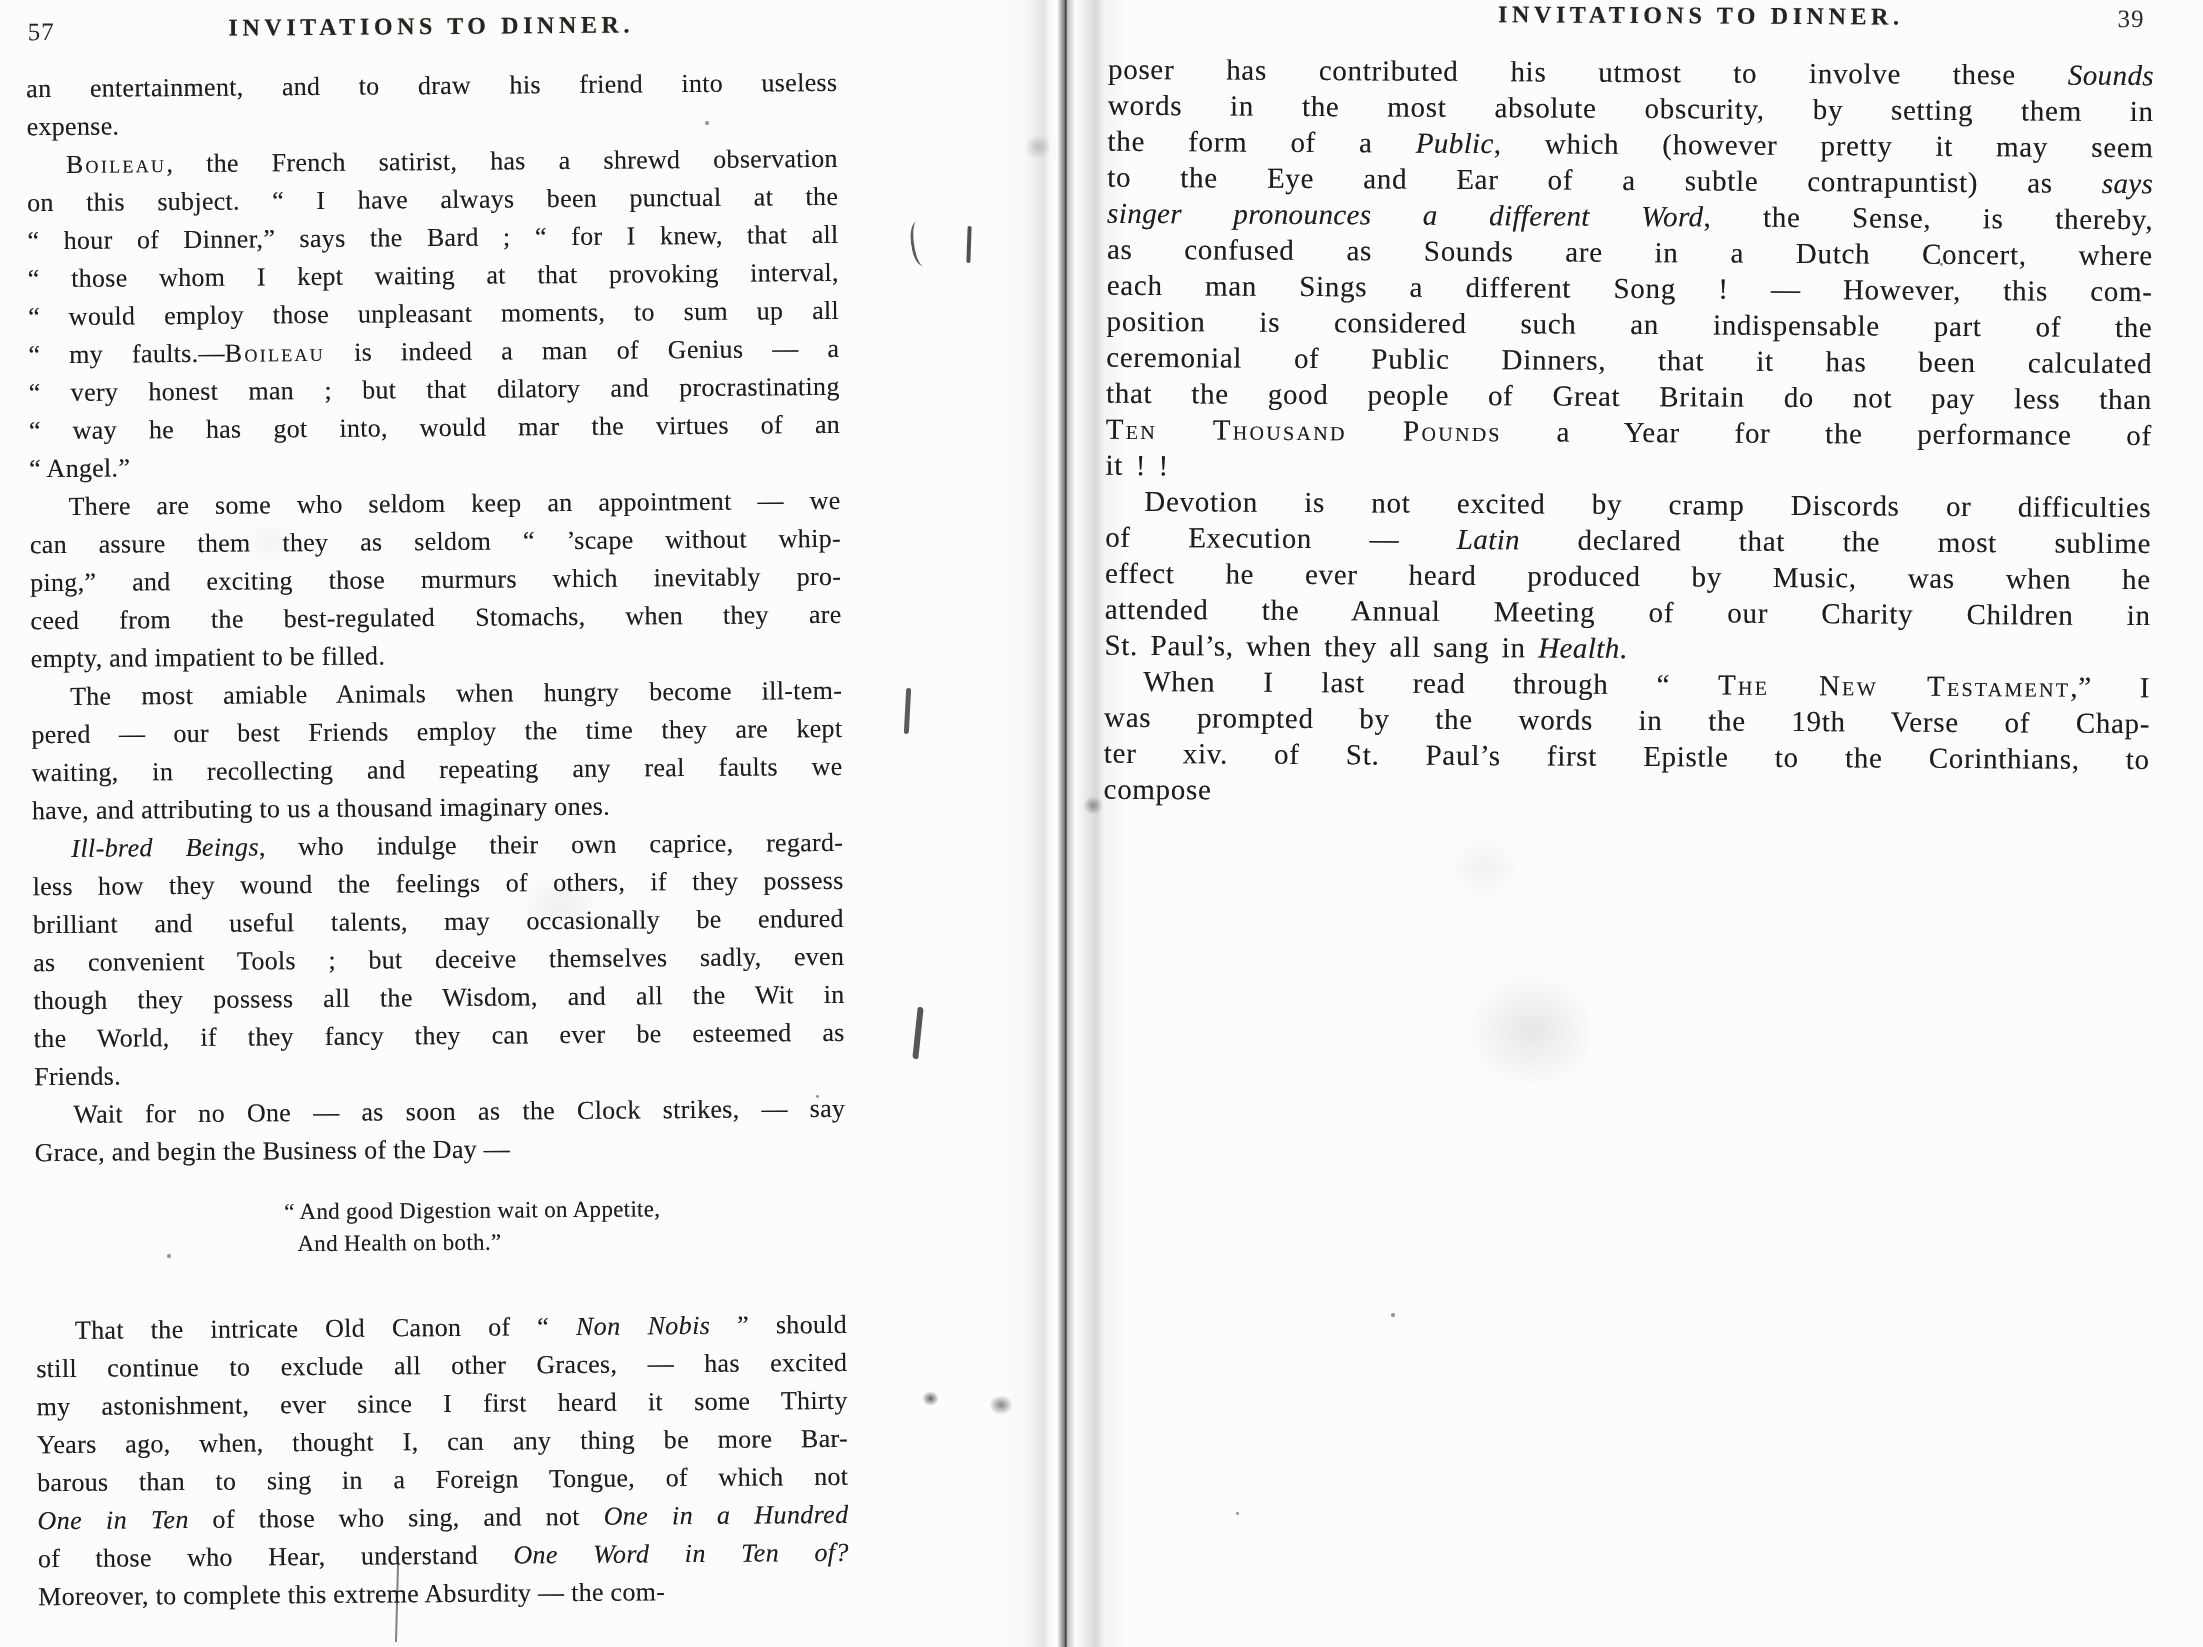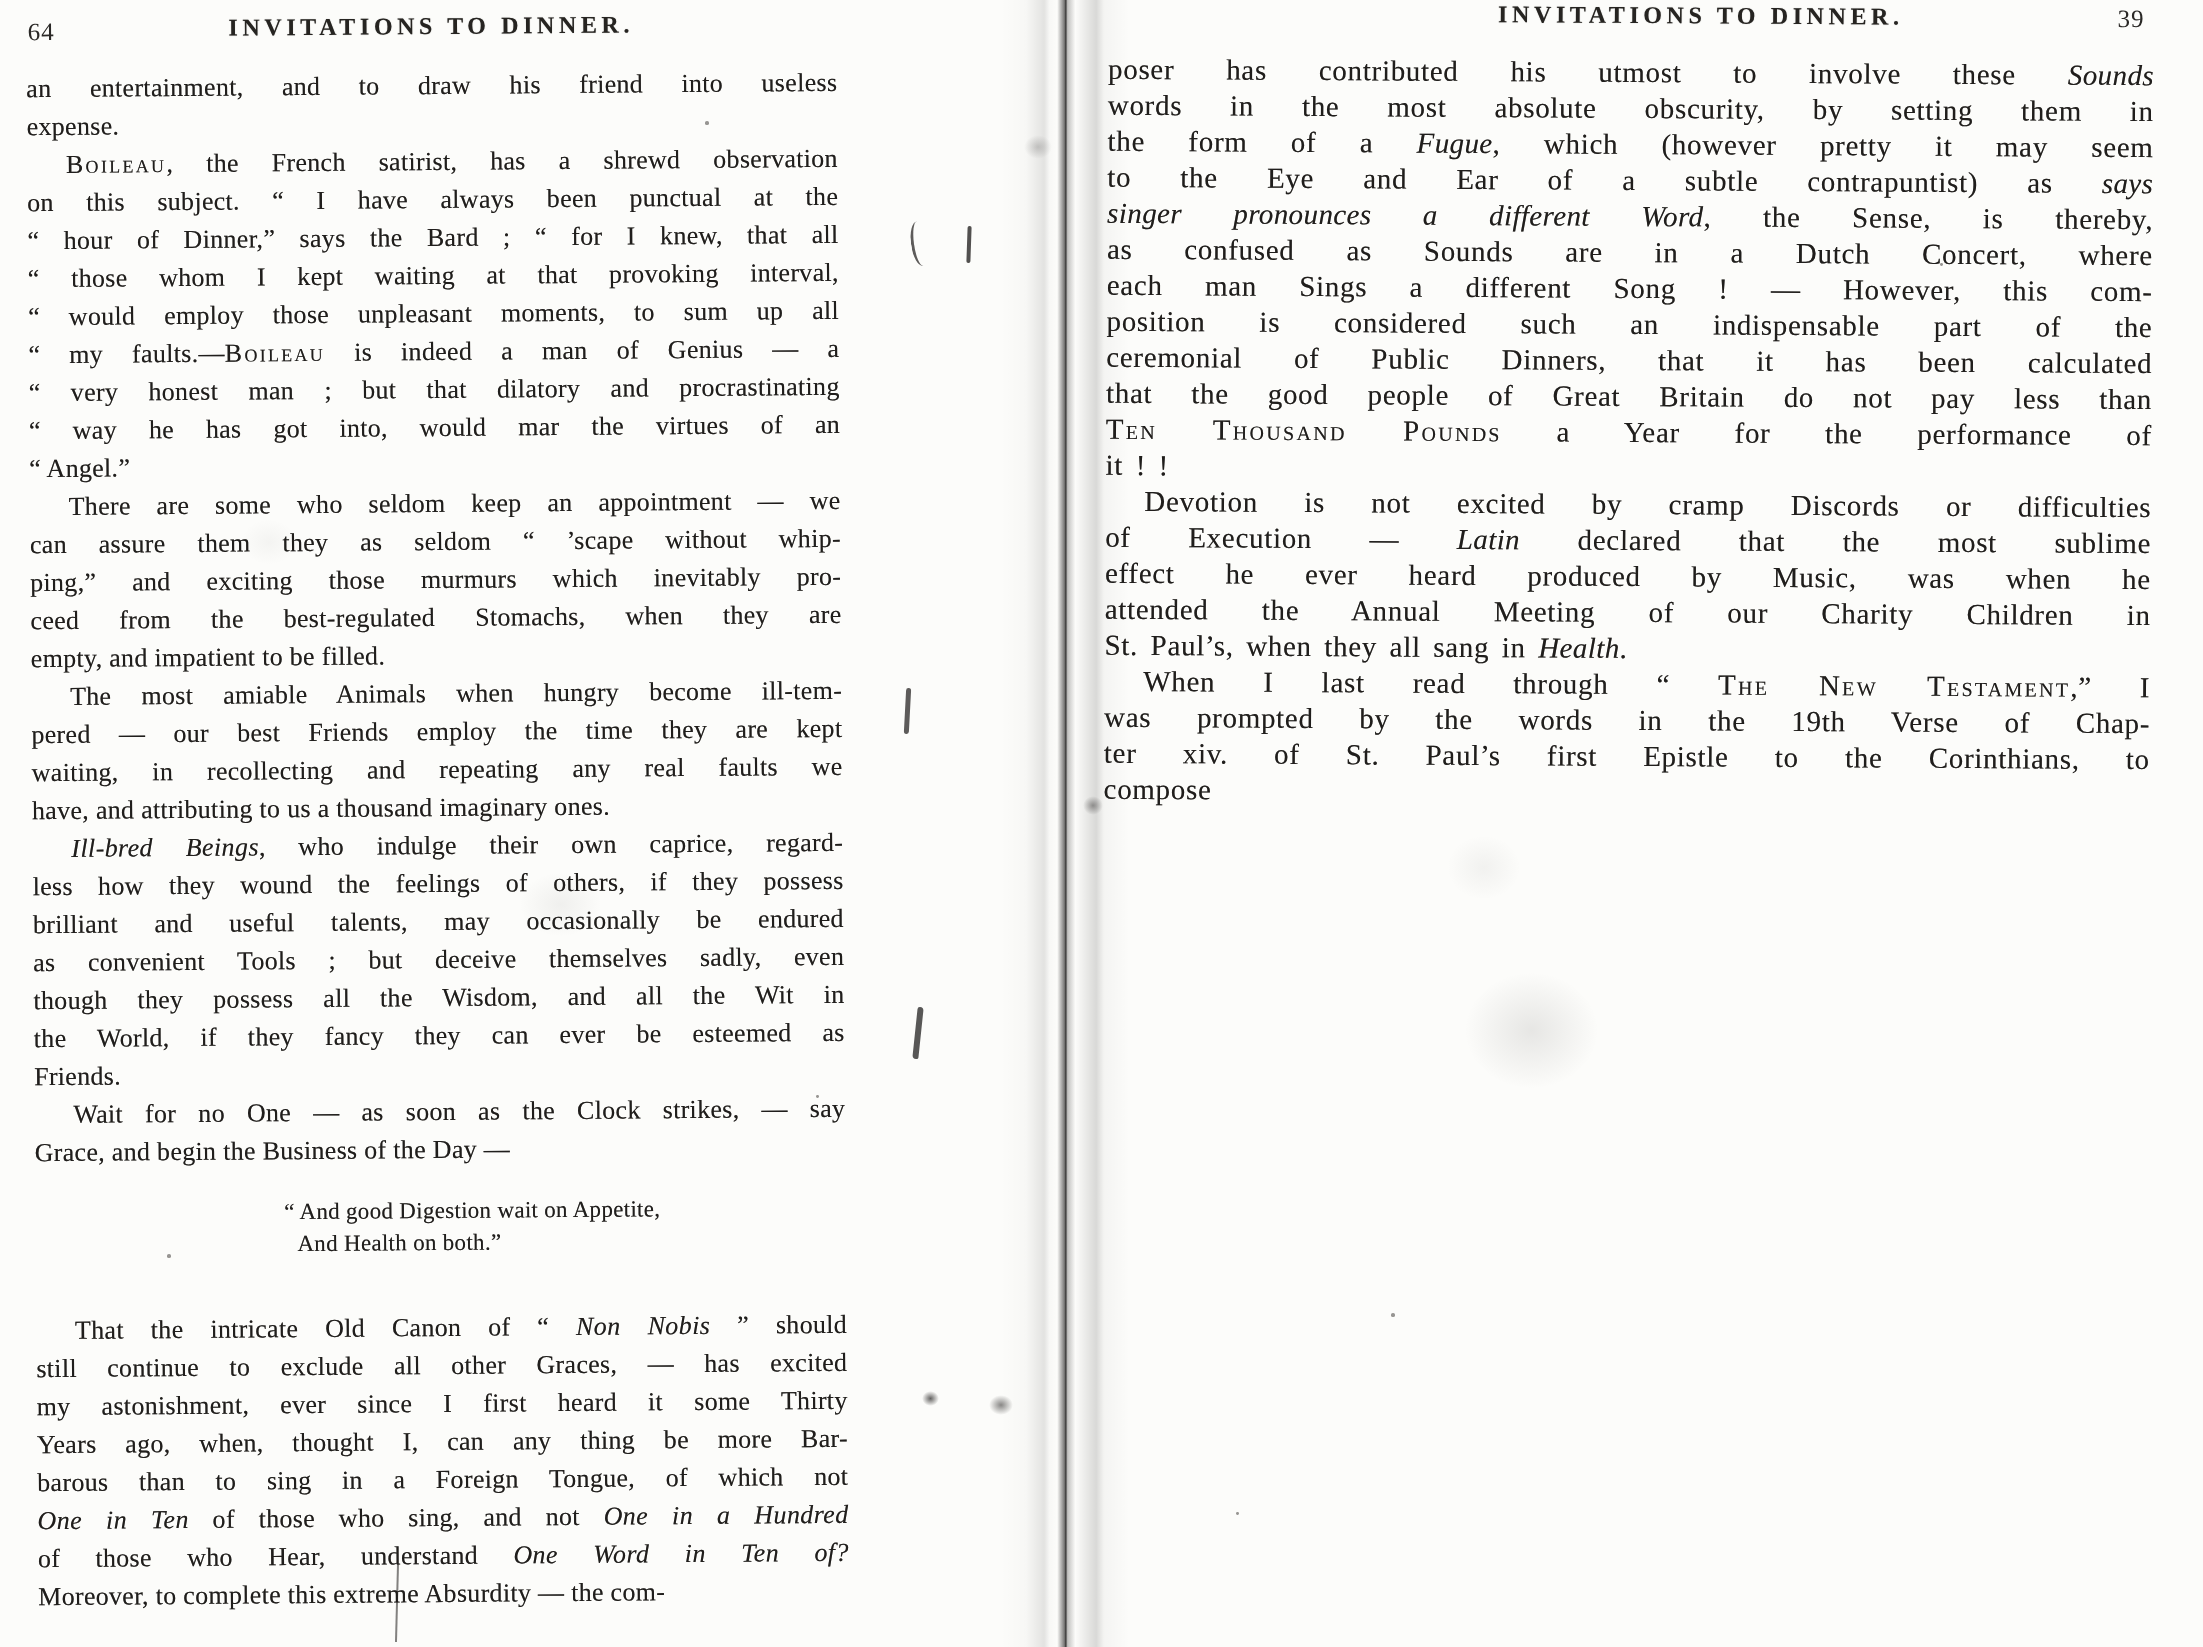--- a/index.html
+++ b/index.html
@@ -78,21 +78,21 @@
   .speck{width:3.7px;height:3.7px;border-radius:50%;background:rgba(50,46,42,.5);}
   .s1{left:2052px;top:399px;} .s2{left:1391px;top:1313px;} .s3{left:705px;top:121px;}
   .s4{left:167px;top:1254px;} .s5{left:1940px;top:263px;width:2.8px;height:2.8px;}
   .s6{left:1236px;top:1512px;width:2.8px;height:2.8px;} .s7{left:816px;top:1095px;width:2.8px;height:2.8px;}
 </style>
 </head>
 <body>
 
 <div class="page page-left">
   <div class="header">
-    <span class="pagenum pagenum-left">64</span>
+    <span class="pagenum pagenum-left">57</span>
     <span class="running">INVITATIONS TO DINNER.</span>
   </div>
   <div class="body-block">
       <div class="line full">an entertainment, and to draw his friend into useless</div>
       <div class="line end">expense.</div>
       <div class="line full indent"><span class="sc">Boileau</span>, the French satirist, has a shrewd observation</div>
       <div class="line full">on this subject.  “ I have always been punctual at the</div>
       <div class="line full">“ hour of Dinner,” says the Bard ; “ for I knew, that all</div>
       <div class="line full">“ those whom I kept waiting at that provoking interval,</div>
       <div class="line full">“ would employ those unpleasant moments, to sum up all</div>
@@ -134,21 +134,21 @@
 <div class="gutter"></div>
 
 <div class="page page-right">
   <div class="header">
     <span class="running">INVITATIONS TO DINNER.</span>
     <span class="pagenum pagenum-right">39</span>
   </div>
   <div class="body-block">
       <div class="line full">poser has contributed his utmost to involve these <i>Sounds</i></div>
       <div class="line full">words in the most absolute obscurity, by setting them in</div>
-      <div class="line full">the form of a <i>Fugue</i>, which (however pretty it may seem</div>
+      <div class="line full">the form of a <i>Public</i>, which (however pretty it may seem</div>
       <div class="line full">to the Eye and Ear of a subtle contrapuntist) as <i>says</i></div>
       <div class="line full"><i>singer pronounces a different Word</i>, the Sense, is thereby,</div>
       <div class="line full">as confused as Sounds are in a Dutch Concert, where</div>
       <div class="line full">each man Sings a different Song ! — However, this com-</div>
       <div class="line full">position is considered such an indispensable part of the</div>
       <div class="line full">ceremonial of Public Dinners, that it has been calculated</div>
       <div class="line full">that the good people of Great Britain do not pay less than</div>
       <div class="line full"><span class="sc">Ten Thousand Pounds</span> a Year for the performance of</div>
       <div class="line end">it ! !</div>
       <div class="line full indent">Devotion is not excited by cramp Discords or difficulties</div>

